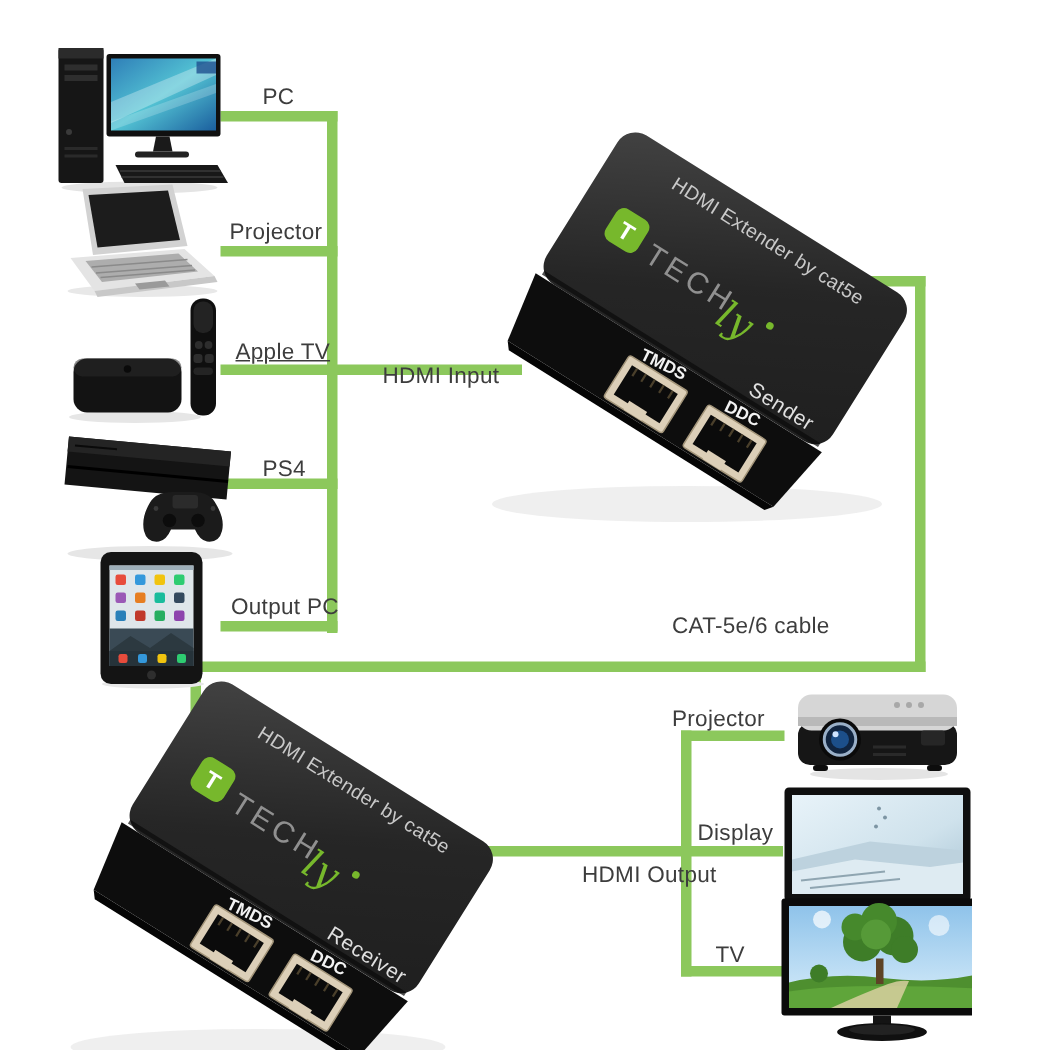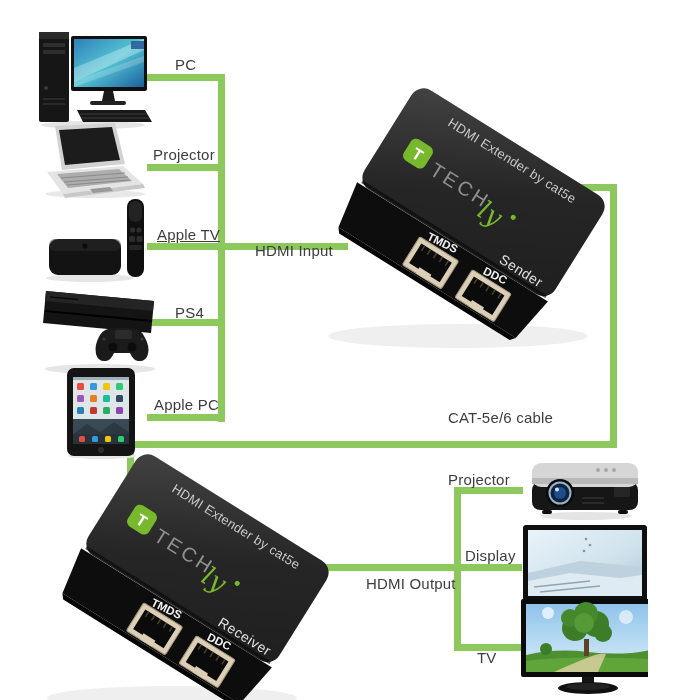--- a/index.html
+++ b/index.html
@@ -31,26 +31,26 @@
   <div class="line" style="left:318px;top:564px;width:204px;height:7px;"></div>
   <div class="line" style="left:454px;top:487px;width:7px;height:164px;"></div>
   <div class="line" style="left:454px;top:487px;width:69px;height:7px;"></div>
   <div class="line" style="left:454px;top:644px;width:69px;height:7px;"></div>
 
   <div class="lbl" style="left:175px;top:56px;">PC</div>
   <div class="lbl" style="left:153px;top:146px;">Projector</div>
   <div class="lbl" style="left:157px;top:226px;text-decoration:underline;">Apple TV</div>
   <div class="lbl" style="left:255px;top:242px;">HDMI Input</div>
   <div class="lbl" style="left:175px;top:304px;">PS4</div>
-  <div class="lbl" style="left:154px;top:396px;">Apple PC</div>
+  <div class="lbl" style="left:154px;top:396px;">Output PC</div>
   <div class="lbl" style="left:448px;top:409px;">CAT-5e/6 cable</div>
   <div class="lbl" style="left:448px;top:471px;">Projector</div>
   <div class="lbl" style="left:465px;top:547px;">Display</div>
-  <div class="lbl" style="left:366px;top:575px;">HDMI Output</div>
-  <div class="lbl" style="left:477px;top:649px;">TV</div>
+  <div class="lbl" style="left:388px;top:575px;">HDMI Output</div>
+  <div class="lbl" style="left:477px;top:628px;">TV</div>
 
   <svg class="img" style="left:33px;top:26px;" width="122" height="104" viewBox="0 0 122 104">
     <defs>
       <linearGradient id="pcscr" x1="0" y1="0" x2="1" y2="1">
         <stop offset="0" stop-color="#2f7fb8"></stop>
           <stop offset=".5" stop-color="#54c4d4"></stop>
           <stop offset="1" stop-color="#1b5f9e"></stop>
       </linearGradient>
     </defs>
     <ellipse cx="60" cy="99" rx="52" ry="4" fill="#e4e4e4"></ellipse>

